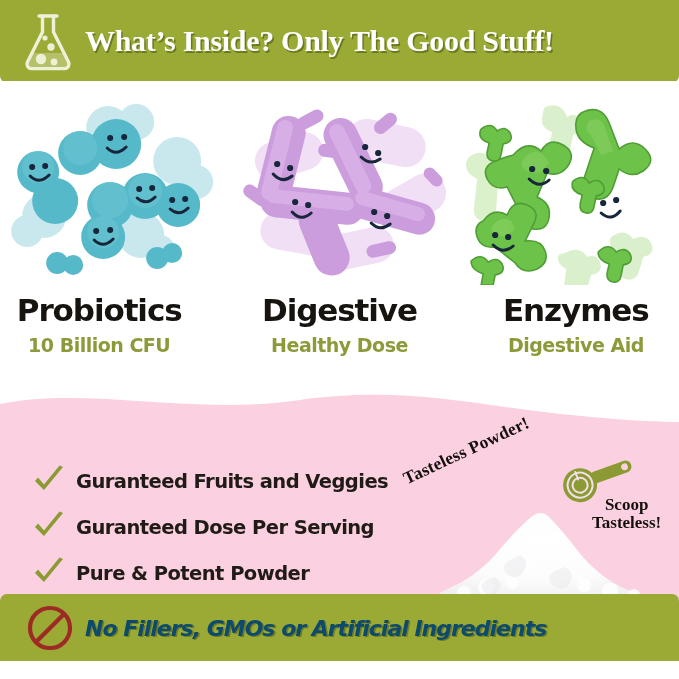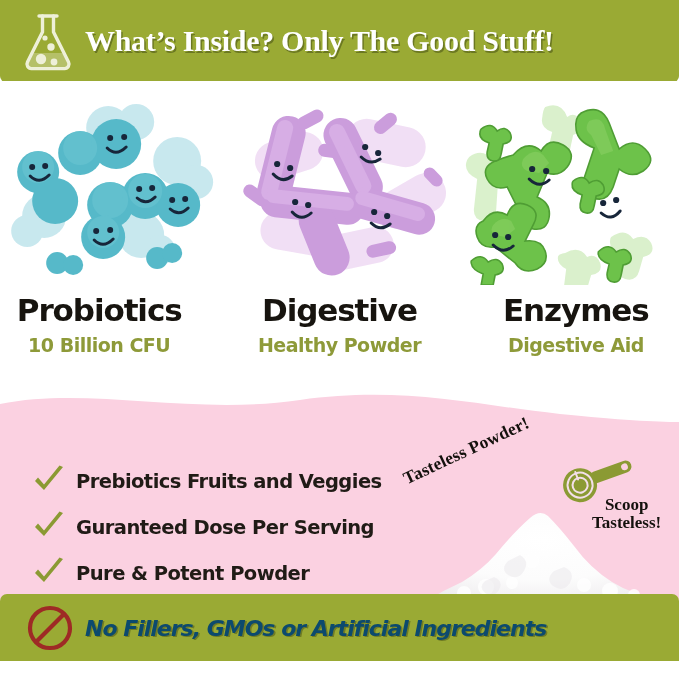--- a/index.html
+++ b/index.html
@@ -351,21 +351,21 @@
                 <circle cx="82" cy="120" r="3.1" fill="#17263a"></circle>
               <path d="M66 127 q9 10 19 1" stroke="#17263a" stroke-width="3" fill="none" stroke-linecap="round"></path>
 
               <circle cx="148" cy="127" r="3.1" fill="#17263a"></circle>
                 <circle cx="161" cy="131" r="3.1" fill="#17263a"></circle>
               <path d="M145 138 q9 9 19 1" stroke="#17263a" stroke-width="3" fill="none" stroke-linecap="round"></path>
             </g>
           </svg>
         </div>
         <div class="col-title">Digestive</div>
-        <div class="col-sub">Healthy Powder</div>
+        <div class="col-sub">Healthy Dose</div>
       </div>
 
       <div class="col col3">
         <div class="art">
           <svg viewBox="0 0 226 200" xmlns="http://www.w3.org/2000/svg">
             <g fill="#d6efc7" opacity="0.9">
               <path d="M92 22 q16 -6 22 10 q8 -6 14 4 q4 10 -8 14 l-6 28 q-2 12 -14 9 q-10 -3 -7 -14 l6 -26 q-12 -4 -10 -14 q1 -9 3 -11z"></path>
               <path d="M16 72 q14 -10 24 4 q10 -6 15 6 q3 11 -10 13 l-2 30 q-1 13 -13 11 q-11 -2 -9 -14 l3 -28 q-13 -6 -11 -16 q1 -4 3 -6z"></path>
               <path d="M158 152 q14 -10 22 2 q12 -6 18 4 q5 11 -8 14 l-4 14 q-3 11 -14 8 q-10 -3 -7 -13 l3 -12 q-13 -5 -11 -14 q0 -2 1 -3z"></path>
               <path d="M112 168 q14 -8 22 4 q9 -4 13 6 q3 10 -9 12 l-3 10 h-24 l2 -16 q-10 -5 -8 -13 q1 -2 7 -3z"></path>
@@ -419,21 +419,21 @@
       </svg>
     </div>
 
     <div class="checks">
       <div class="check-row">
         <div class="check-icon">
           <svg viewBox="0 0 34 34" xmlns="http://www.w3.org/2000/svg">
             <path d="M3 17 L12 26 L31 3 L27.5 1.5 L12 20.5 L6 13.5 Z" fill="#8b9a33"></path>
           </svg>
         </div>
-        <div class="check-label">Prebiotics Fruits and Veggies</div>
+        <div class="check-label">Guranteed Fruits and Veggies</div>
       </div>
       <div class="check-row">
         <div class="check-icon">
           <svg viewBox="0 0 34 34" xmlns="http://www.w3.org/2000/svg">
             <path d="M3 17 L12 26 L31 3 L27.5 1.5 L12 20.5 L6 13.5 Z" fill="#8b9a33"></path>
           </svg>
         </div>
         <div class="check-label">Guranteed Dose Per Serving</div>
       </div>
       <div class="check-row">

